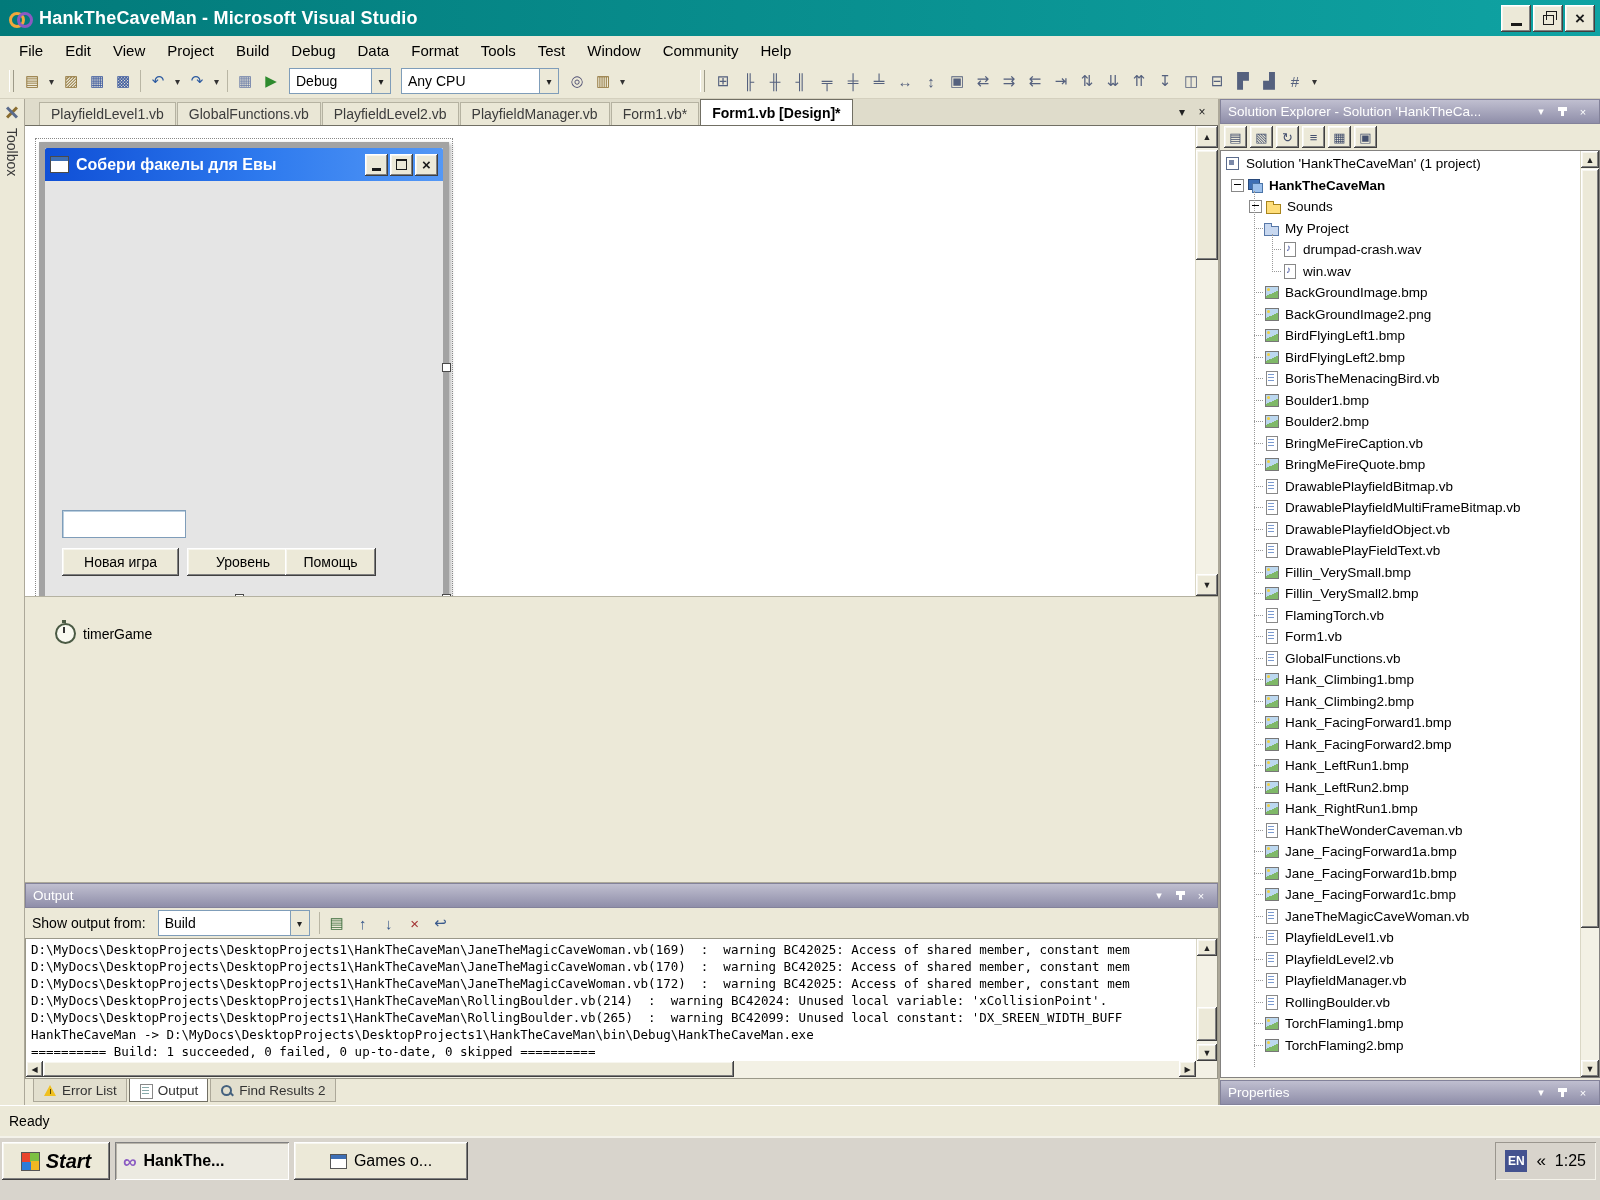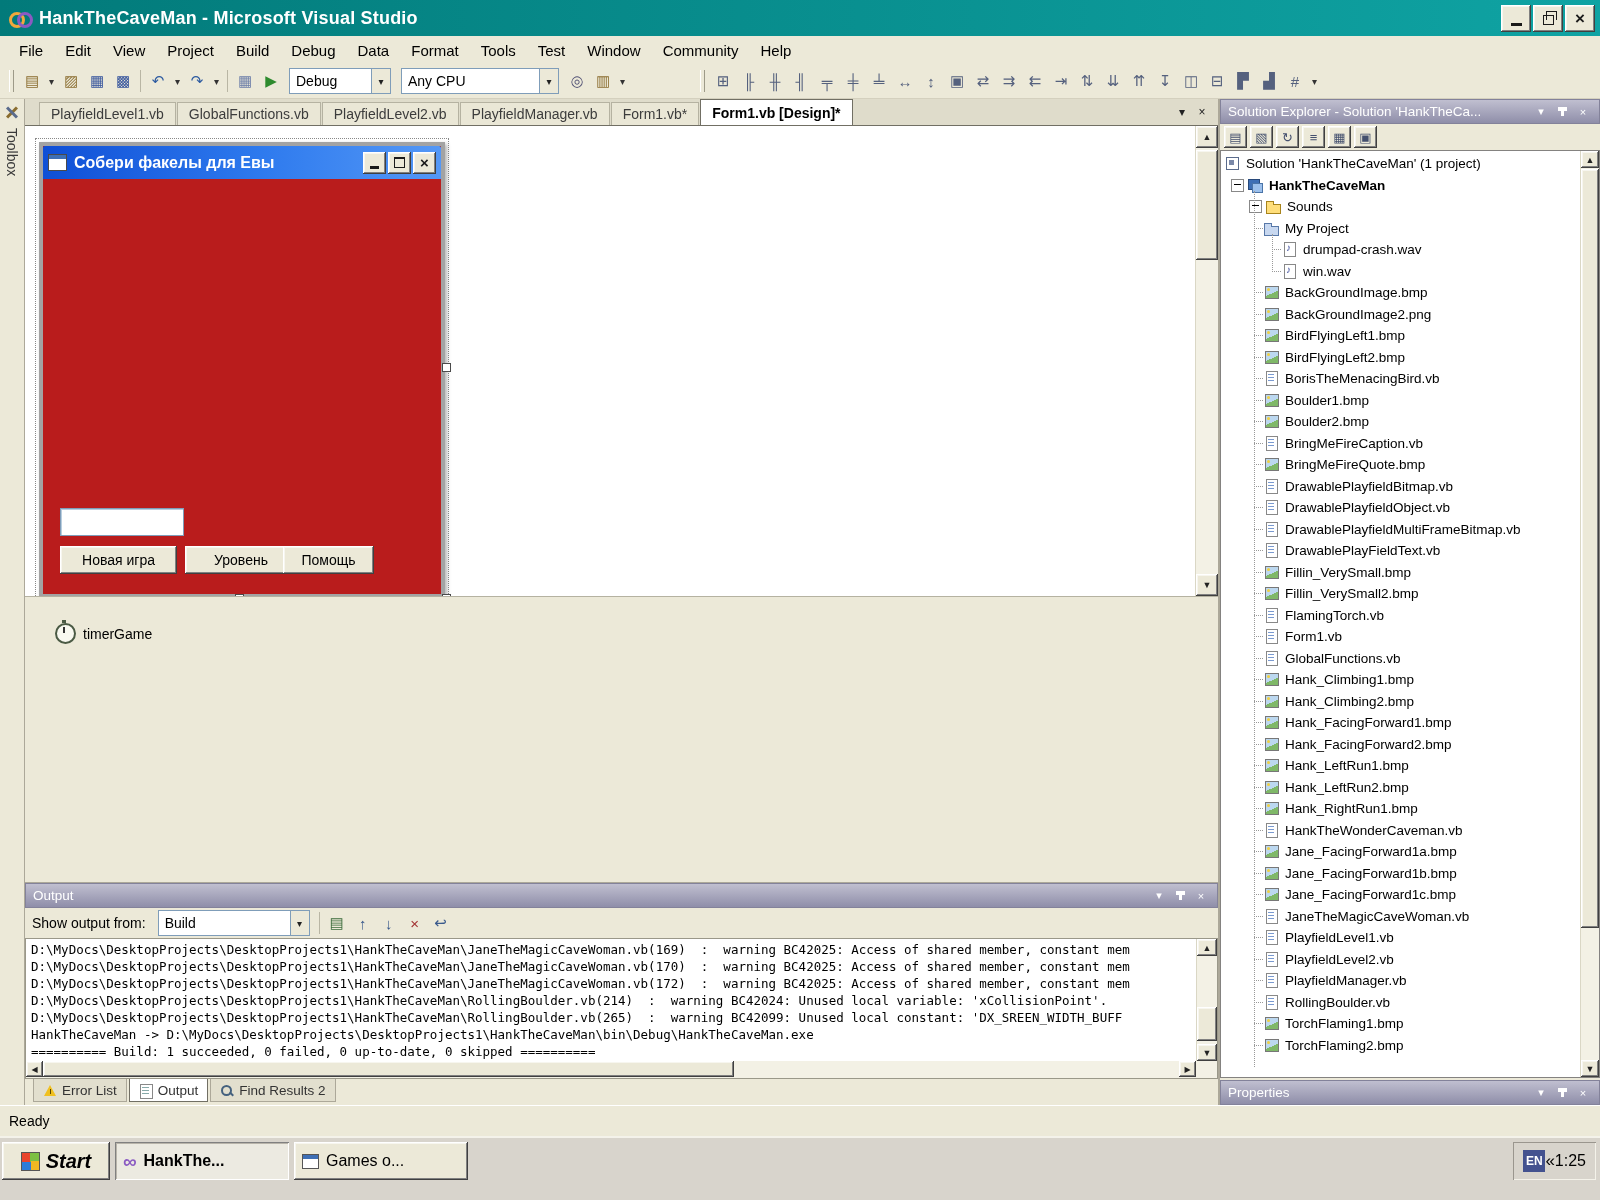--- a/index.html
+++ b/index.html
@@ -1,20 +1,20 @@
 <!DOCTYPE html>
 <html><head>
 <meta charset="utf-8">
 <style>
   html,body{margin:0;padding:0;}
   #screen{position:relative;width:1600px;height:1200px;display:flex;flex-direction:column;
     font-family:"Liberation Sans",sans-serif;background:#ECE9D8;overflow:hidden;color:#000;}
 
   
-  .raised{background:#ECE9D8;box-shadow:inset -1px -1px 0 #404040,inset 1px 1px 0 #FFFFFF,inset -2px -2px 0 #808080,inset 2px 2px 0 #F7F6EF;}
+  .raised{background:#ECE9D8;box-shadow:inset -1px -1px 0 #404040,inset 1px 1px 0 #FFFFFF,inset -2px -2px 0 #808080,inset 2px 2px 0 #F7F6EF;justify-content:center;}
 
   
   .titlebar{height:36px;flex:none;background:linear-gradient(90deg,#027A7A,#0FA3A3);display:flex;align-items:center;padding:0 5px;}
   .vs-logo{width:24px;height:22px;position:relative;margin:0 7px 0 3px;}
   .vs-logo::before{content:"";position:absolute;left:1px;top:5px;width:10px;height:10px;border:3px solid #F2A83C;border-radius:50%;}
   .vs-logo::after{content:"";position:absolute;left:9px;top:5px;width:10px;height:10px;border:3px solid #8A5AC2;border-radius:50%;}
   .title-text{flex:1;color:#fff;font-weight:bold;font-size:18px;letter-spacing:.2px;white-space:nowrap;overflow:hidden;}
   .wbtn{width:30px;height:27px;margin-left:2px;display:flex;align-items:center;justify-content:center;}
   .g-min{width:11px;height:3px;background:#1a1a1a;margin-top:12px;}
   .g-restore{width:9px;height:8px;border:1px solid #1a1a1a;position:relative;background:#ECE9D8;margin-top:3px;}
@@ -50,21 +50,21 @@
   .tabrow-ctrl{margin-left:auto;display:flex;align-items:center;height:100%;padding-right:6px;}
   .trc-btn{width:20px;height:20px;display:flex;align-items:center;justify-content:center;font-size:12px;color:#222;}
 
   
   .designer{flex:1;display:flex;flex-direction:column;min-height:0;background:#ECE9D8;}
   .canvas{height:470px;flex:none;background:#fff;position:relative;border-bottom:1px solid #B5B2A1;overflow:hidden;}
   .scroll-v{position:absolute;right:0;top:0;bottom:0;width:22px;background:#F3F1E5;border-left:1px solid #DAD7C5;}
   .sb-btn{position:absolute;left:0;width:22px;height:22px;display:flex;align-items:center;justify-content:center;font-size:9px;color:#222;}
   .sb-thumb{position:absolute;left:0;width:22px;}
 
-  .vform{position:absolute;left:14px;top:16px;width:398px;height:448px;background:#b91c1c;border:4px solid #a3a3a3;box-shadow:2px 2px 4px rgba(0,0,0,.3);outline:1px dotted #888;outline-offset:3px;}
+  .vform{position:absolute;left:14px;top:16px;width:398px;height:448px;background:#e5e5e5;border:6px solid #a3a3a3;box-shadow:2px 2px 4px rgba(0,0,0,.3);outline:1px dotted #888;outline-offset:3px;}
   .vform-title{height:33px;background:linear-gradient(90deg,#0F4FD6,#2E7AEE 55%,#5498F6);display:flex;align-items:center;padding:0 5px;border-radius:2px 2px 0 0;}
   .form-ico{width:17px;height:15px;background:#fff;border:1px solid #4a4a4a;position:relative;flex:none;}
   .form-ico::before{content:"";position:absolute;left:0;top:0;right:0;height:4px;background:#3E6FB5;}
   .vform-title-text{flex:1;color:#fff;font-weight:bold;font-size:16px;margin-left:7px;white-space:nowrap;overflow:hidden;}
   .fbtn{width:23px;height:22px;margin-left:2px;display:flex;align-items:center;justify-content:center;flex:none;}
   .fg-min{width:9px;height:3px;background:#1a1a1a;margin-top:10px;}
   .fg-max{width:9px;height:8px;border:1px solid #1a1a1a;border-top-width:2px;}
   .fg-close{font-size:15px;font-weight:bold;line-height:1;color:#1a1a1a;}
   .vform-body{position:absolute;left:0;right:0;top:33px;bottom:0;}
   .design-textbox{position:absolute;left:17px;bottom:58px;width:118px;height:24px;background:#fff;border:1px solid #7F9DB9;box-shadow:inset 1px 1px 0 #B9CEDF;}
@@ -141,21 +141,21 @@
 
   
   .taskbar{height:58px;flex:none;background:#D8D4CC;border-top:2px solid #F4F2EA;display:flex;align-items:flex-start;padding:4px 4px 0 2px;}
   .start-btn{height:38px;min-width:108px;display:flex;align-items:center;justify-content:center;gap:6px;font-size:20px;font-weight:bold;font-style:italic;flex:none;}
   .flag{width:17px;height:17px;background:conic-gradient(#7CC043 0 25%,#F0B822 0 50%,#2C7CD8 0 75%,#E8442C 0);border:1px solid #555;flex:none;}
   .task-btn{height:38px;width:158px;margin-left:5px;display:flex;align-items:center;padding:0 8px;gap:7px;font-size:16px;white-space:nowrap;overflow:hidden;flex:none;}
   .task-btn.pressed{background:#ECEAE1;box-shadow:inset 1px 1px 0 #808080,inset -1px -1px 0 #fff,inset 2px 2px 0 #B8B4AA;font-weight:bold;}
   .ti-vs{color:#8A5AC2;font-size:19px;font-weight:bold;line-height:1;flex:none;}
   .ti-win{width:15px;height:13px;background:#fff;border:1px solid #555;position:relative;flex:none;}
   .ti-win::before{content:"";position:absolute;left:0;top:0;right:0;height:4px;background:#3E6FB5;}
-  .systray{margin-left:auto;height:38px;display:flex;align-items:center;padding:0 10px;background:#D8D4CC;box-shadow:inset 1px 1px 0 #9A968E,inset -1px -1px 0 #F4F2EA;font-size:16px;}
+  .systray{margin-left:auto;height:38px;display:flex;align-items:center;gap:9px;padding:0 10px;background:#D8D4CC;box-shadow:inset 1px 1px 0 #9A968E,inset -1px -1px 0 #F4F2EA;font-size:16px;}
   .lang-box{width:22px;height:22px;background:#44528F;color:#fff;font-size:12px;font-weight:bold;display:flex;align-items:center;justify-content:center;}
   .chev{font-size:17px;}
 </style>
 </head>
 <body>
 
 <div id="screen">
 
   <div class="titlebar">
     <span class="vs-logo"></span>
@@ -475,27 +475,27 @@
             <div class="tree-row">
               <span class="tsp" style="width: 33px;"></span>
               <span class="stub"></span>
               <span class="tico vb"></span>
               <span>DrawablePlayfieldBitmap.vb</span>
             </div>
             <div class="tree-row">
               <span class="tsp" style="width: 33px;"></span>
               <span class="stub"></span>
               <span class="tico vb"></span>
+              <span>DrawablePlayfieldMultiFrameBitmap.vb</span>
+            </div>
+            <div class="tree-row">
+              <span class="tsp" style="width: 33px;"></span>
+              <span class="stub"></span>
+              <span class="tico vb"></span>
               <span>DrawablePlayfieldObject.vb</span>
-            </div>
-            <div class="tree-row">
-              <span class="tsp" style="width: 33px;"></span>
-              <span class="stub"></span>
-              <span class="tico vb"></span>
-              <span>DrawablePlayfieldMultiFrameBitmap.vb</span>
             </div>
             <div class="tree-row">
               <span class="tsp" style="width: 33px;"></span>
               <span class="stub"></span>
               <span class="tico vb"></span>
               <span>DrawablePlayFieldText.vb</span>
             </div>
             <div class="tree-row">
               <span class="tsp" style="width: 33px;"></span>
               <span class="stub"></span>

